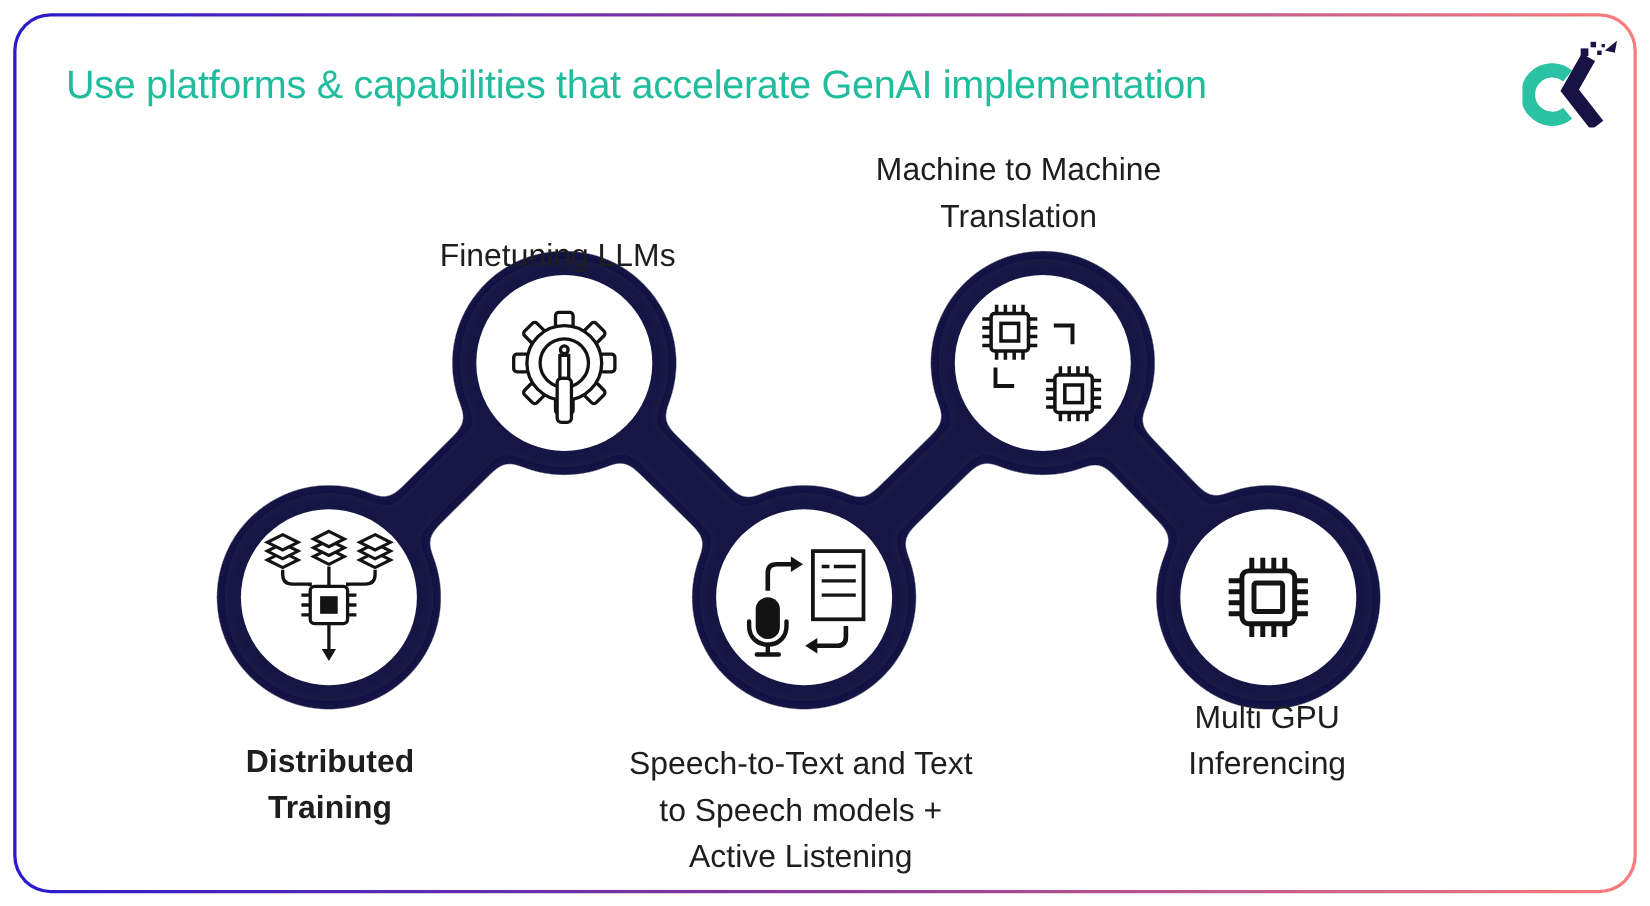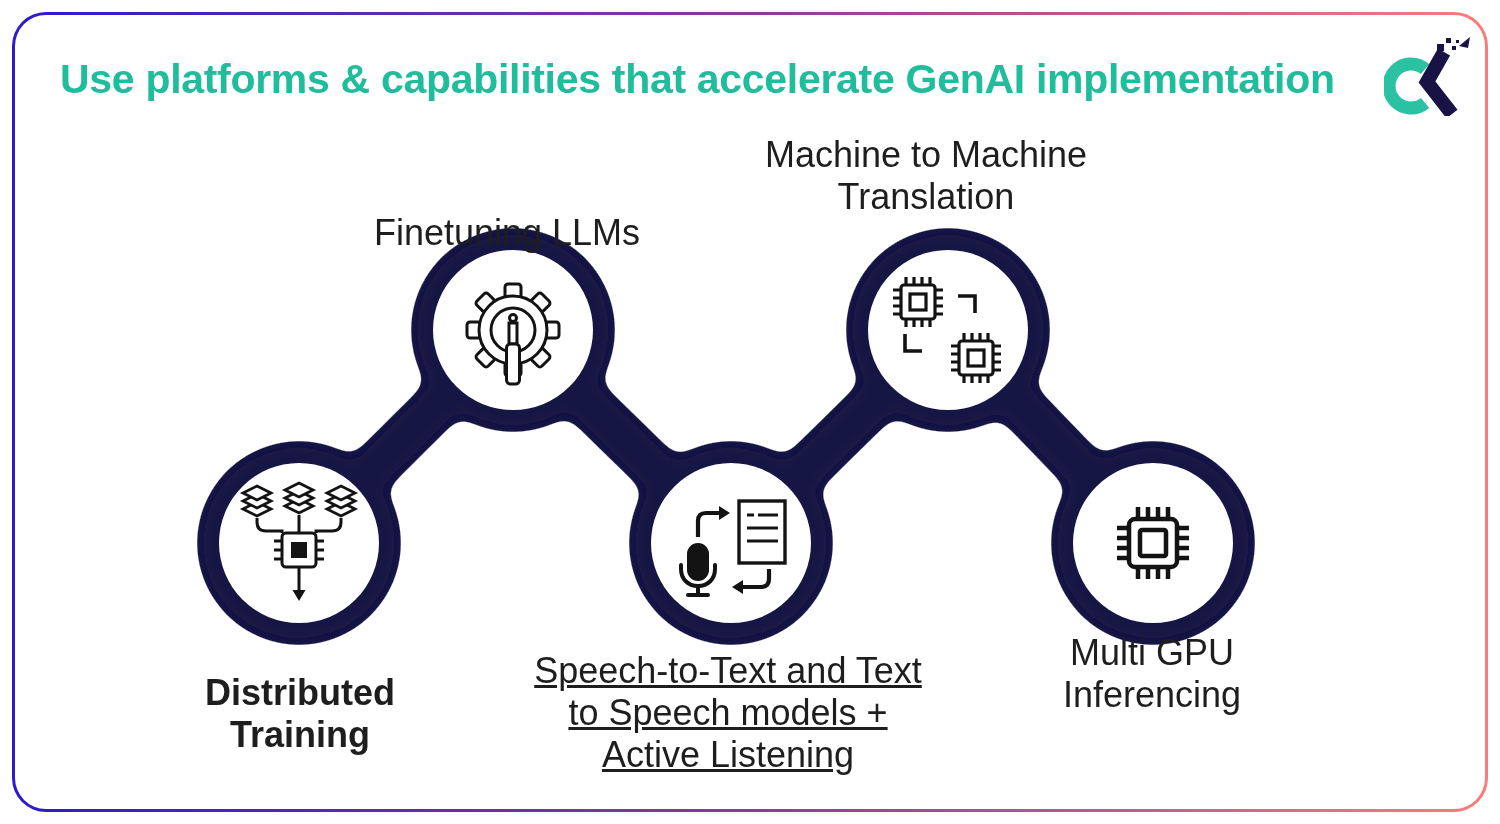--- a/index.html
+++ b/index.html
@@ -9,33 +9,33 @@
   }
   .frame{
     position:absolute;inset:12px;border-radius:34px;
     background:linear-gradient(90deg,#2B1BCB 0%,#8C3A99 50%,#F97C7C 100%);
   }
   .frame-inner{
     position:absolute;inset:3px;border-radius:31px;background:#ffffff;
   }
   .page-title{
     position:absolute;left:60px;top:56px;margin:0;
-    font-size:41px;font-weight:bold;letter-spacing:-0.3px;
+    font-size:36px;font-weight:normal;letter-spacing:-0.3px;
     color:#1FBD9C;white-space:nowrap;
   }
   .logo{position:absolute;left:1384px;top:36px;width:92px;height:80px;}
   .diagram-svg{position:absolute;left:0;top:0;}
   .node-label{
     position:absolute;transform:translateX(-50%);
-    text-align:center;font-size:36px;line-height:42px;color:#1e1e1e;
+    text-align:center;font-size:29px;line-height:42px;color:#1e1e1e;
     white-space:pre-line;
   }
   .lbl-distributed{left:300px;top:672px;font-weight:bold;}
   .lbl-finetuning{left:507px;top:176px;margin-top:36px;}
-  .lbl-speech{left:728px;top:650px;text-decoration:underline;}
+  .lbl-speech{left:728px;top:674px;}
   .lbl-m2m{left:926px;top:134px;}
   .lbl-multigpu{left:1152px;top:632px;}
 </style>
 </head>
 <body>
 
 <div class="frame">
   <div class="frame-inner"></div>
 </div>
 

